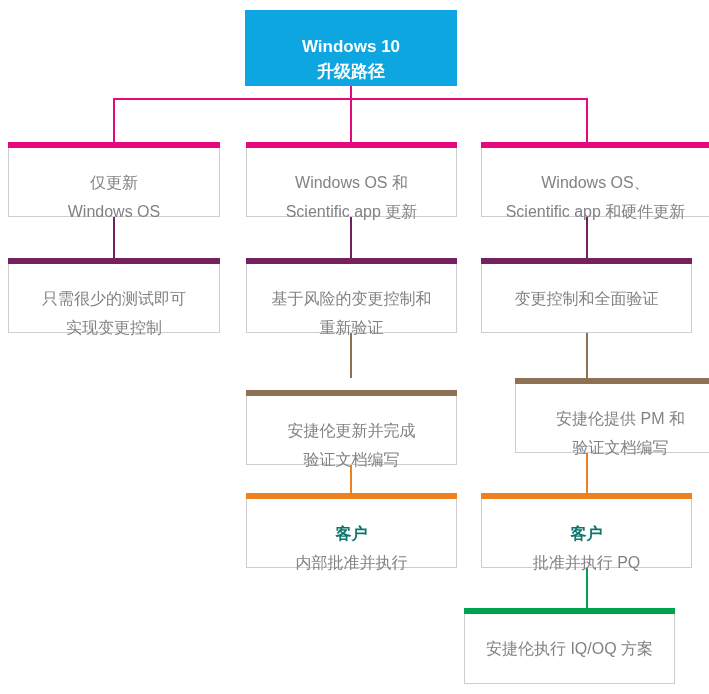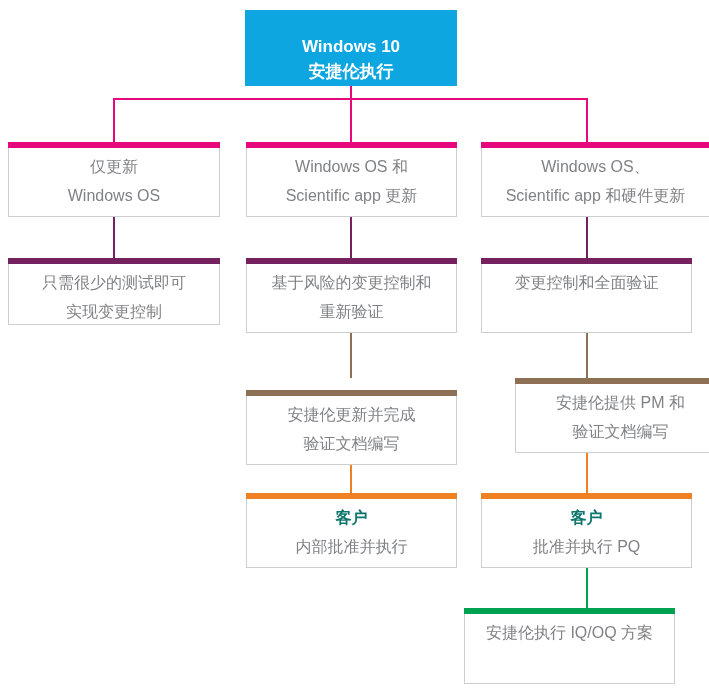--- a/index.html
+++ b/index.html
@@ -17,21 +17,21 @@
     font-size:16px;
   }
   .node .bar{
     position:absolute;
     top:-1px;left:-1px;
     width:calc(100% + 2px);
     height:6px;
   }
   .node .label{
     position:relative;
-    padding-top:9px;
+    padding-top:25px;
     line-height:29px;
   }
   .node .label .strong{font-weight:bold;color:#0f766e;}
 
   .root{
     position:absolute;
     background:#0da6e0;
     border:none;
     color:#ffffff;
     font-weight:bold;
@@ -59,21 +59,21 @@
   .line-green{background:#00a24f;}
 </style>
 </head>
 <body>
 
 <div class="canvas">
 
   <div class="root" style="left:245px;top:10px;width:212px;height:76px;">
     <div class="label">
       <div>Windows 10</div>
-      <div>安捷伦执行</div>
+      <div>升级路径</div>
     </div>
   </div>
 
   <div class="line v line-pink" style="left:350px;top:86px;height:56px;"></div>
   <div class="line h line-pink" style="left:113px;top:98px;width:475px;"></div>
   <div class="line v line-pink" style="left:113px;top:98px;height:44px;"></div>
   <div class="line v line-pink" style="left:586px;top:98px;height:44px;"></div>
 
   <div class="line v line-purple" style="left:113px;top:217px;height:41px;"></div>
   <div class="line v line-purple" style="left:350px;top:217px;height:41px;"></div>
@@ -88,21 +88,21 @@
   <div class="line v line-green" style="left:586px;top:568px;height:40px;"></div>
 
   <div class="node" style="left:8px;top:142px;width:212px;height:75px;">
     <div class="bar accent-pink"></div>
     <div class="label">
       <div>仅更新</div>
       <div>Windows OS</div>
     </div>
   </div>
 
-  <div class="node" style="left:8px;top:258px;width:212px;height:67px;">
+  <div class="node" style="left:8px;top:258px;width:212px;height:75px;">
     <div class="bar accent-purple"></div>
     <div class="label">
       <div>只需很少的测试即可</div>
       <div>实现变更控制</div>
     </div>
   </div>
 
   <div class="node" style="left:246px;top:142px;width:211px;height:75px;">
     <div class="bar accent-pink"></div>
     <div class="label">

